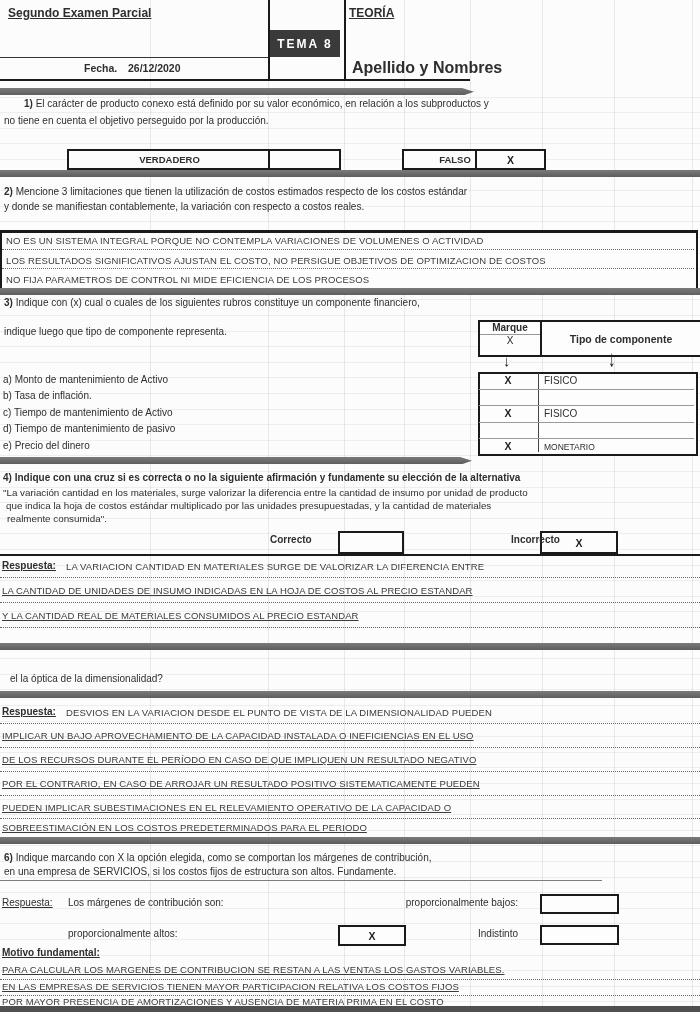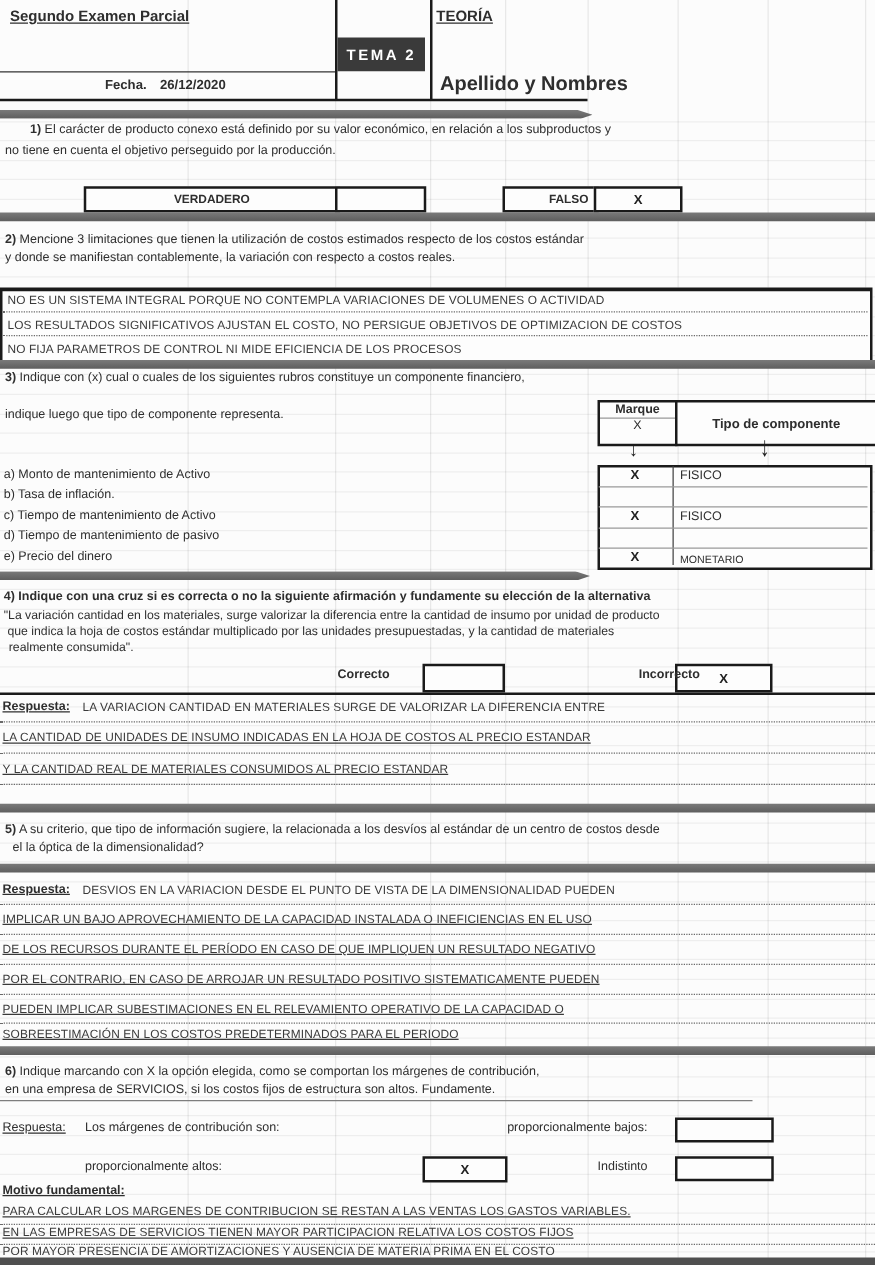--- a/index.html
+++ b/index.html
@@ -100,21 +100,21 @@
       <div class="grid-h" style="top: 954.5px;"></div>
       <div class="grid-h" style="top: 970.1px;"></div>
       <div class="grid-h" style="top: 985.7px;"></div>
       <div class="grid-h" style="top: 1001.3px;"></div>
     </div>
 
   <div class="t b u" style="left:8px;top:7px;font-size:12px;">Segundo Examen Parcial</div>
   <div class="t b u" style="left:349px;top:7px;font-size:12px;">TEORÍA</div>
   <div class="vline" style="left:268px;top:0;height:80px;"></div>
   <div class="vline" style="left:344px;top:0;height:80px;"></div>
-  <div id="tema">TEMA 2</div>
+  <div id="tema">TEMA 8</div>
   <div class="hline" style="left:0;top:57px;width:268px;height:1px;background:#333;"></div>
   <div class="t b" style="left:84px;top:62px;font-size:10.5px;">Fecha.</div>
   <div class="t b" style="left:128px;top:62px;font-size:10.5px;">26/12/2020</div>
   <div class="t b" style="left:352px;top:62px;font-size:16px;">Apellido y Nombres</div>
   <div class="hline" style="left:0;top:79px;width:470px;"></div>
   <div class="bar tip" style="top:88px;width:474px;"></div>
 
   <div class="t" style="left:4px;top:98px;margin-left:20px;"><span class="b">1)</span> <span>El carácter de producto conexo está definido por su valor económico, en relación a los subproductos y</span></div>
   <div class="t" style="left:4px;top:115px;">no tiene en cuenta el objetivo perseguido por la producción.</div>
   <div class="box" style="left:67px;top:149px;width:201px;height:17px;">
@@ -196,21 +196,20 @@
   <div class="hline" style="left:0;top:554px;width:700px;"></div>
   <div class="t b u" style="left:2px;top:560px;">Respuesta:</div>
   <div class="t caps" style="left:66px;top:561px;">LA VARIACION CANTIDAD EN MATERIALES SURGE DE VALORIZAR LA DIFERENCIA ENTRE</div>
   <div class="dot" style="left:0;top:577px;width:700px;"></div>
   <div class="t caps u" style="left:2px;top:585px;">LA CANTIDAD DE UNIDADES DE INSUMO INDICADAS EN LA HOJA DE COSTOS AL PRECIO ESTANDAR</div>
   <div class="dot" style="left:0;top:602px;width:700px;"></div>
   <div class="t caps u" style="left:2px;top:610px;">Y LA CANTIDAD REAL DE MATERIALES CONSUMIDOS AL PRECIO ESTANDAR</div>
   <div class="dot" style="left:0;top:627px;width:700px;"></div>
   <div class="bar" style="top:643px;width:700px;"></div>
 
-  <div class="t" style="left:4px;top:658px;"><span class="b">5)</span> <span>A su criterio, que tipo de información sugiere, la relacionada a los desvíos al estándar de un centro de costos desde</span></div>
   <div class="t" style="left:10px;top:673px;">el la óptica de la dimensionalidad?</div>
   <div class="bar" style="top:691px;width:700px;"></div>
   <div class="t b u" style="left:2px;top:706px;">Respuesta:</div>
   <div class="t caps" style="left:66px;top:707px;">DESVIOS EN LA VARIACION DESDE EL PUNTO DE VISTA DE LA DIMENSIONALIDAD PUEDEN</div>
   <div class="dot" style="left:0;top:723px;width:700px;"></div>
   <div class="t caps u" style="left:2px;top:730px;">IMPLICAR UN BAJO APROVECHAMIENTO DE LA CAPACIDAD INSTALADA O INEFICIENCIAS EN EL USO</div>
   <div class="dot" style="left:0;top:747px;width:700px;"></div>
   <div class="t caps u" style="left:2px;top:754px;">DE LOS RECURSOS DURANTE EL PERÍODO EN CASO DE QUE IMPLIQUEN UN RESULTADO NEGATIVO</div>
   <div class="dot" style="left:0;top:771px;width:700px;"></div>
   <div class="t caps u" style="left:2px;top:778px;">POR EL CONTRARIO, EN CASO DE ARROJAR UN RESULTADO POSITIVO SISTEMATICAMENTE PUEDEN</div>

